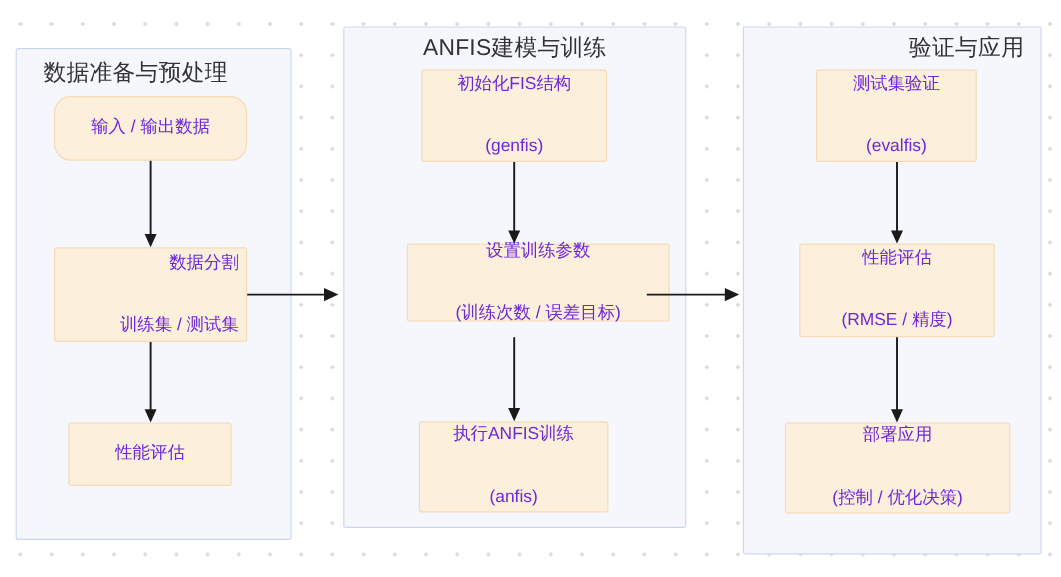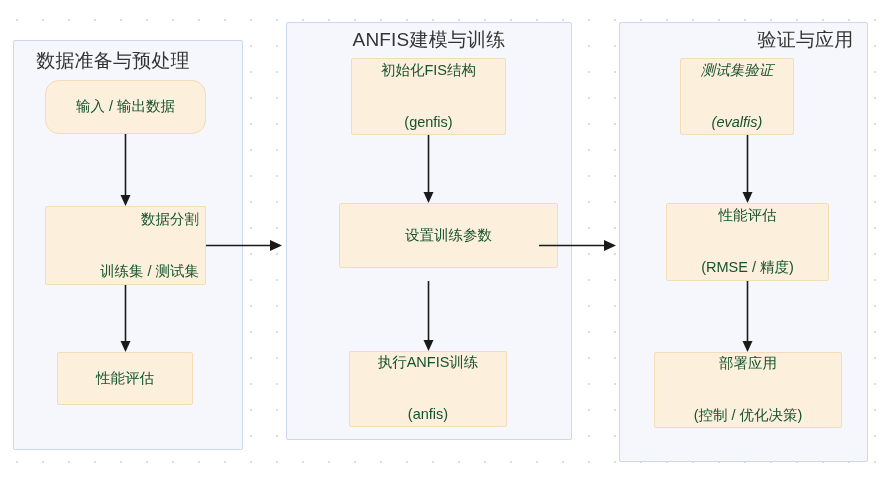--- a/index.html
+++ b/index.html
@@ -48,21 +48,21 @@
   .node {
     position: absolute;
     box-sizing: border-box;
     background-color: #fcefdb;
     border: 1px solid #f3dcb7;
     border-radius: 2px;
     display: flex;
     flex-direction: column;
     align-items: center;
     justify-content: center;
-    color: #14532d;
+    color: #6d28d9;
     font-size: 14.5px;
     line-height: 1.65;
     text-align: center;
     padding: 2px 6px;
     gap: 28px;
   }
   .node .line1 { display: block; white-space: nowrap; }
   .node .line2 { display: block; white-space: nowrap; }
 
   
@@ -103,31 +103,32 @@
   <div class="lane" style="left:286px; top:22px; width:286px; height:418px;"></div>
   <div class="lane-title" style="left:286px; width:286px; top:27px;">ANFIS建模与训练</div>
 
   <div class="node" style="left:351px; top:58px; width:155px; height:77px;">
     <span class="line1">初始化FIS结构</span>
     <span class="line2">(genfis)</span>
   </div>
 
   <div class="node" style="left:320px; top:203px; width:219px; height:65px;margin-left:19px;">
     <span class="line1">设置训练参数</span>
+    <span class="line2">(训练次数 / 误差目标)</span>
   </div>
 
   <div class="node" style="left:349px; top:351px; width:158px; height:76px;">
     <span class="line1">执行ANFIS训练</span>
     <span class="line2">(anfis)</span>
   </div>
 
   <div class="lane" style="left:619px; top:22px; width:249px; height:440px;"></div>
   <div class="lane-title" style="left:619px; width:293px; top:27px;padding-left:40px;">验证与应用</div>
 
-  <div class="node" style="left:680px; top:58px; width:114px; height:77px;font-style:italic;">
+  <div class="node" style="left:680px; top:58px; width:134px; height:77px;">
     <span class="line1">测试集验证</span>
     <span class="line2">(evalfis)</span>
   </div>
 
   <div class="node" style="left:666px; top:203px; width:163px; height:78px;">
     <span class="line1">性能评估</span>
     <span class="line2">(RMSE / 精度)</span>
   </div>
 
   <div class="node" style="left:654px; top:352px; width:188px; height:76px;">

